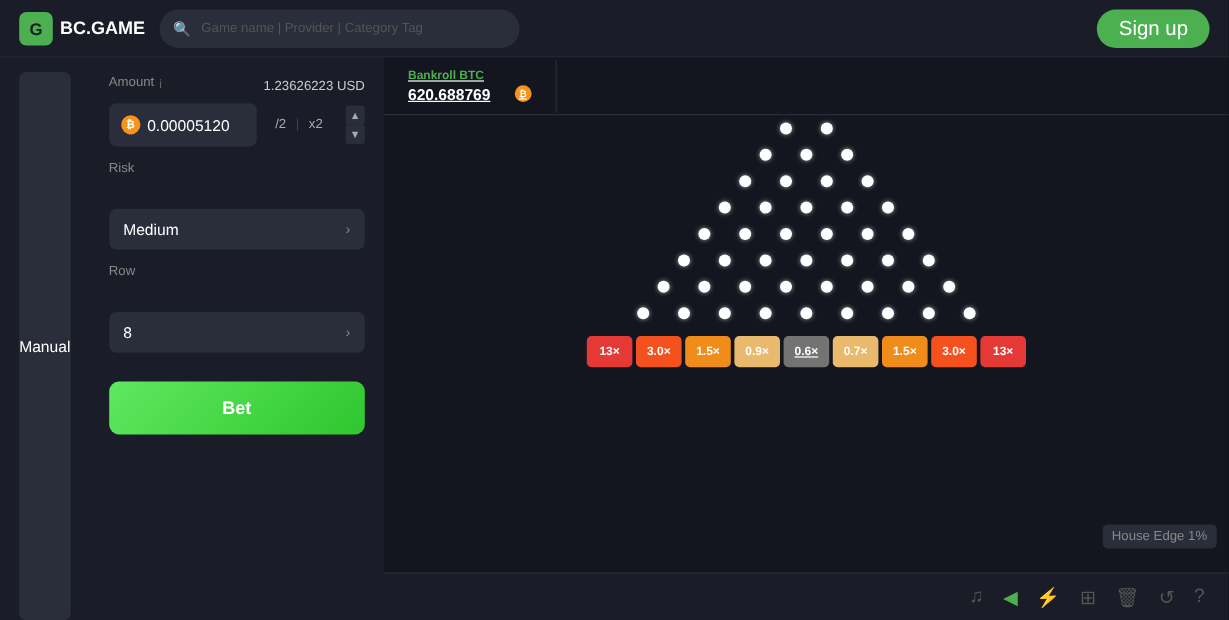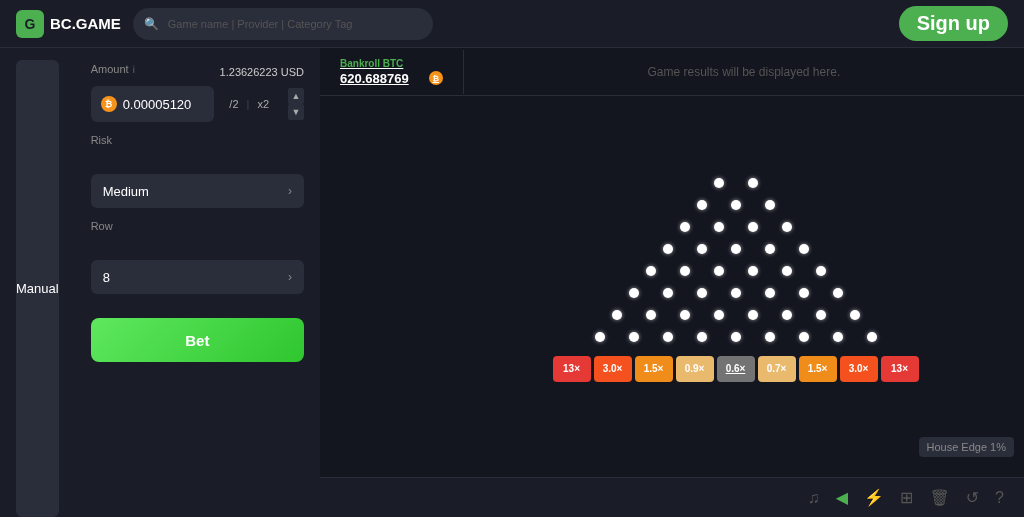--- a/index.html
+++ b/index.html
@@ -63,22 +63,22 @@
       color: #4caf50;
       font-size: 14px;
       font-weight: 600;
       cursor: pointer;
       padding: 6px 16px;
     }
     .btn-signup {
       background: #4caf50;
       border: none;
       color: #fff;
-      font-size: 20px;
-      font-weight: 700;
+      font-size: 17px;
+      font-weight: 400;
       cursor: pointer;
       padding: 6px 18px;
       border-radius: 20px;
     }
 
     
     .main {
       display: flex;
       height: calc(517px - 48px);
     }
@@ -284,22 +284,23 @@
       align-items: center;
       justify-content: center;
       font-size: 12px;
       color: #555;
     }
 
     
     .game-area {
       flex: 1;
       display: flex;
-      align-items: center;
-      justify-content: flex-end;
+      flex-direction: column;
+      align-items: center;
+      justify-content: space-between;
       position: relative;
       padding-bottom: 20px;
     }
 
     .plinko-container {
       display: flex;
       flex-direction: column;
       align-items: center;
       gap: 0;
       position: relative;
@@ -440,21 +441,20 @@
   <div class="right-panel">
 
     <div class="top-bar">
       <div class="bankroll-box">
         <div class="bankroll-label">Bankroll BTC</div>
         <div class="bankroll-val">
           <span>620.688769</span>
           <div class="bankroll-coin">₿</div>
         </div>
       </div>
-      <div class="game-results">Game results will be displayed here.</div>
     </div>
 
     <div class="game-area">
       <div class="plinko-container" id="plinko-board">
 
       <div class="peg-row">
             <div class="peg"></div>
             <div class="peg"></div>
           </div>
           <div class="peg-row">

